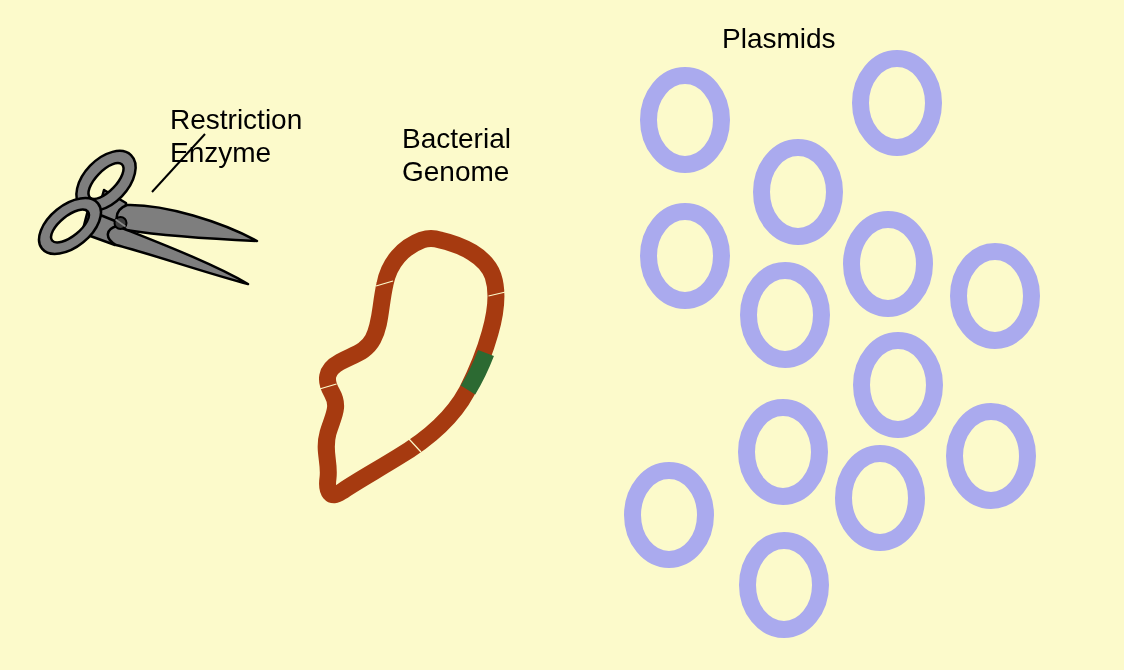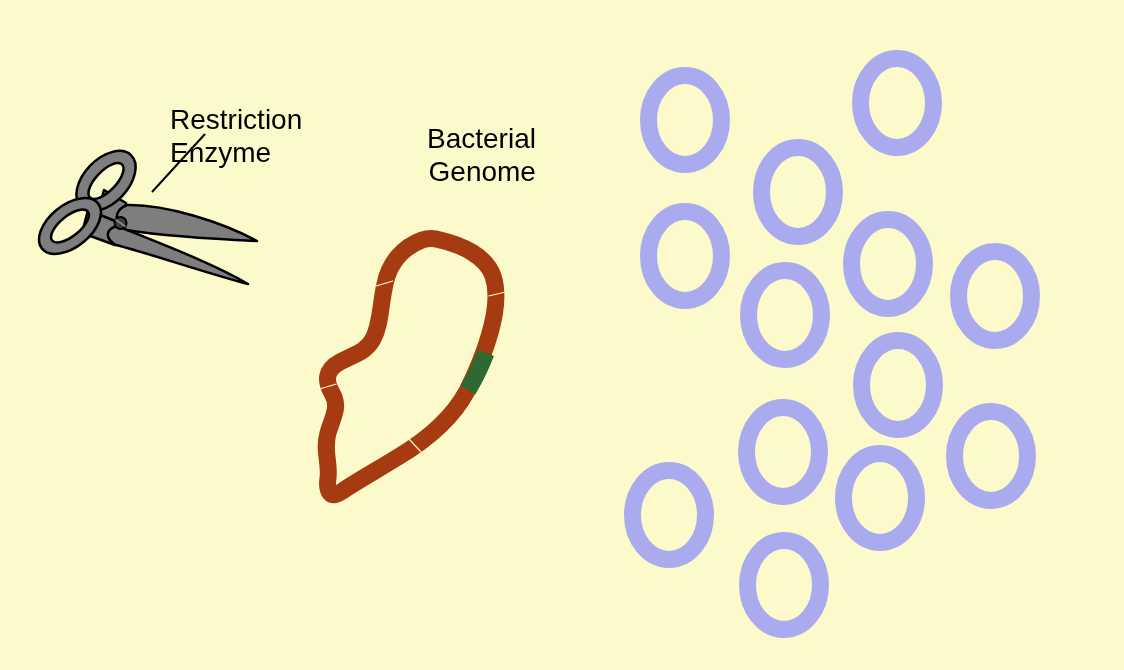--- a/index.html
+++ b/index.html
@@ -22,21 +22,21 @@
   .diagram-svg{position:absolute;left:0;top:0;}
   .label{
     position:absolute;
     font-family:"Liberation Sans",sans-serif;
     font-size:28px;
     line-height:33px;
     color:var(--text);
     white-space:pre-line;
   }
   .label-restriction{left:170px;top:60px;margin-top:43px;}
-  .label-genome{left:427px;top:122px;text-align:right;}
+  .label-genome{left:402px;top:122px;}
   .label-plasmids{left:722px;top:22px;}
 
   .scissor-part{fill:var(--scissors-gray);stroke:var(--outline);stroke-width:2.5;stroke-linejoin:round;}
   .handle-ring{fill:var(--scissors-gray);stroke:var(--outline);stroke-width:2.5;fill-rule:evenodd;}
   .leader{stroke:var(--outline);stroke-width:2;fill:none;}
   .genome-loop{fill:none;stroke:var(--genome);stroke-width:17;stroke-linejoin:round;stroke-linecap:round;}
   .genome-insert{fill:none;stroke:var(--insert-green);stroke-width:17;stroke-linecap:butt;}
   .segment-mark{stroke:var(--background);stroke-width:1.2;fill:none;}
   .plasmid-ring{fill:none;stroke:var(--plasmid);}
 </style>
@@ -98,14 +98,15 @@
         <ellipse cx="880" cy="498" rx="36.5" ry="44.5" class="plasmid-ring" stroke-width="17"></ellipse>
         <ellipse cx="669" cy="515" rx="36.5" ry="44.5" class="plasmid-ring" stroke-width="17"></ellipse>
         <ellipse cx="784" cy="585" rx="36.5" ry="44.5" class="plasmid-ring" stroke-width="17"></ellipse>
       </g>
   </svg>
 
   <div class="label label-restriction">Restriction
 Enzyme</div>
   <div class="label label-genome">Bacterial
 Genome</div>
+  <div class="label label-plasmids">Plasmids</div>
 
 </div>
 
 </body></html>

